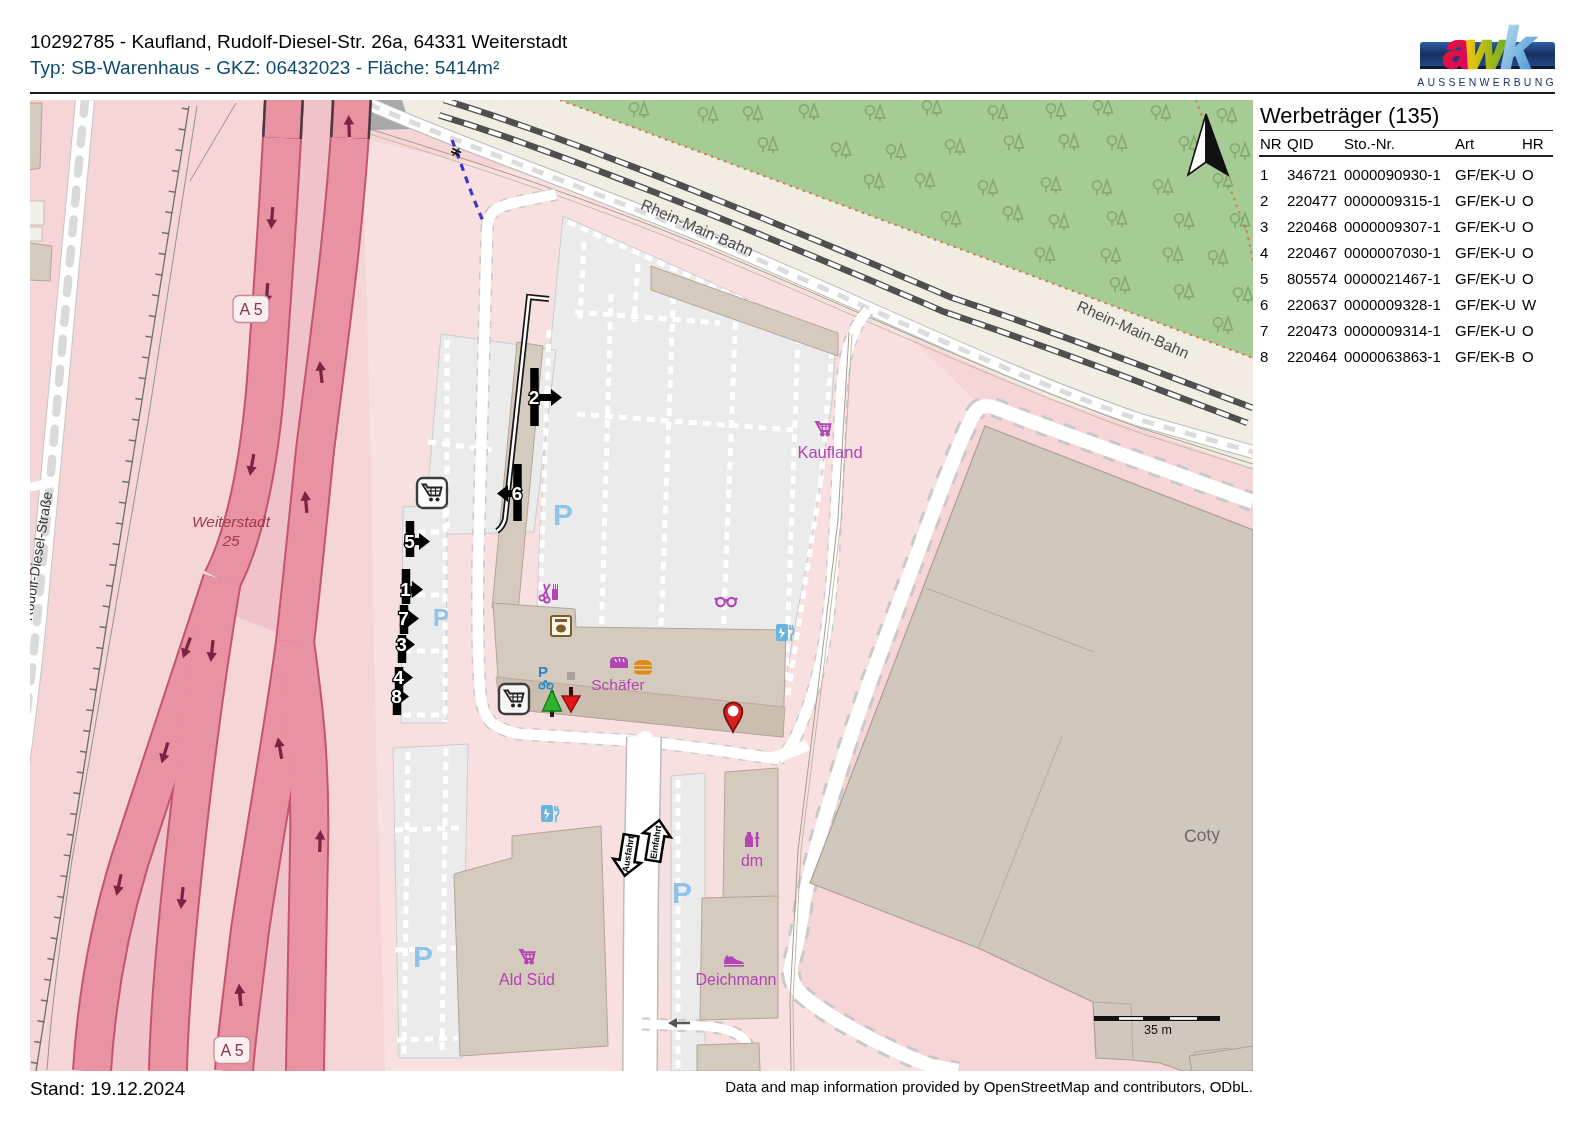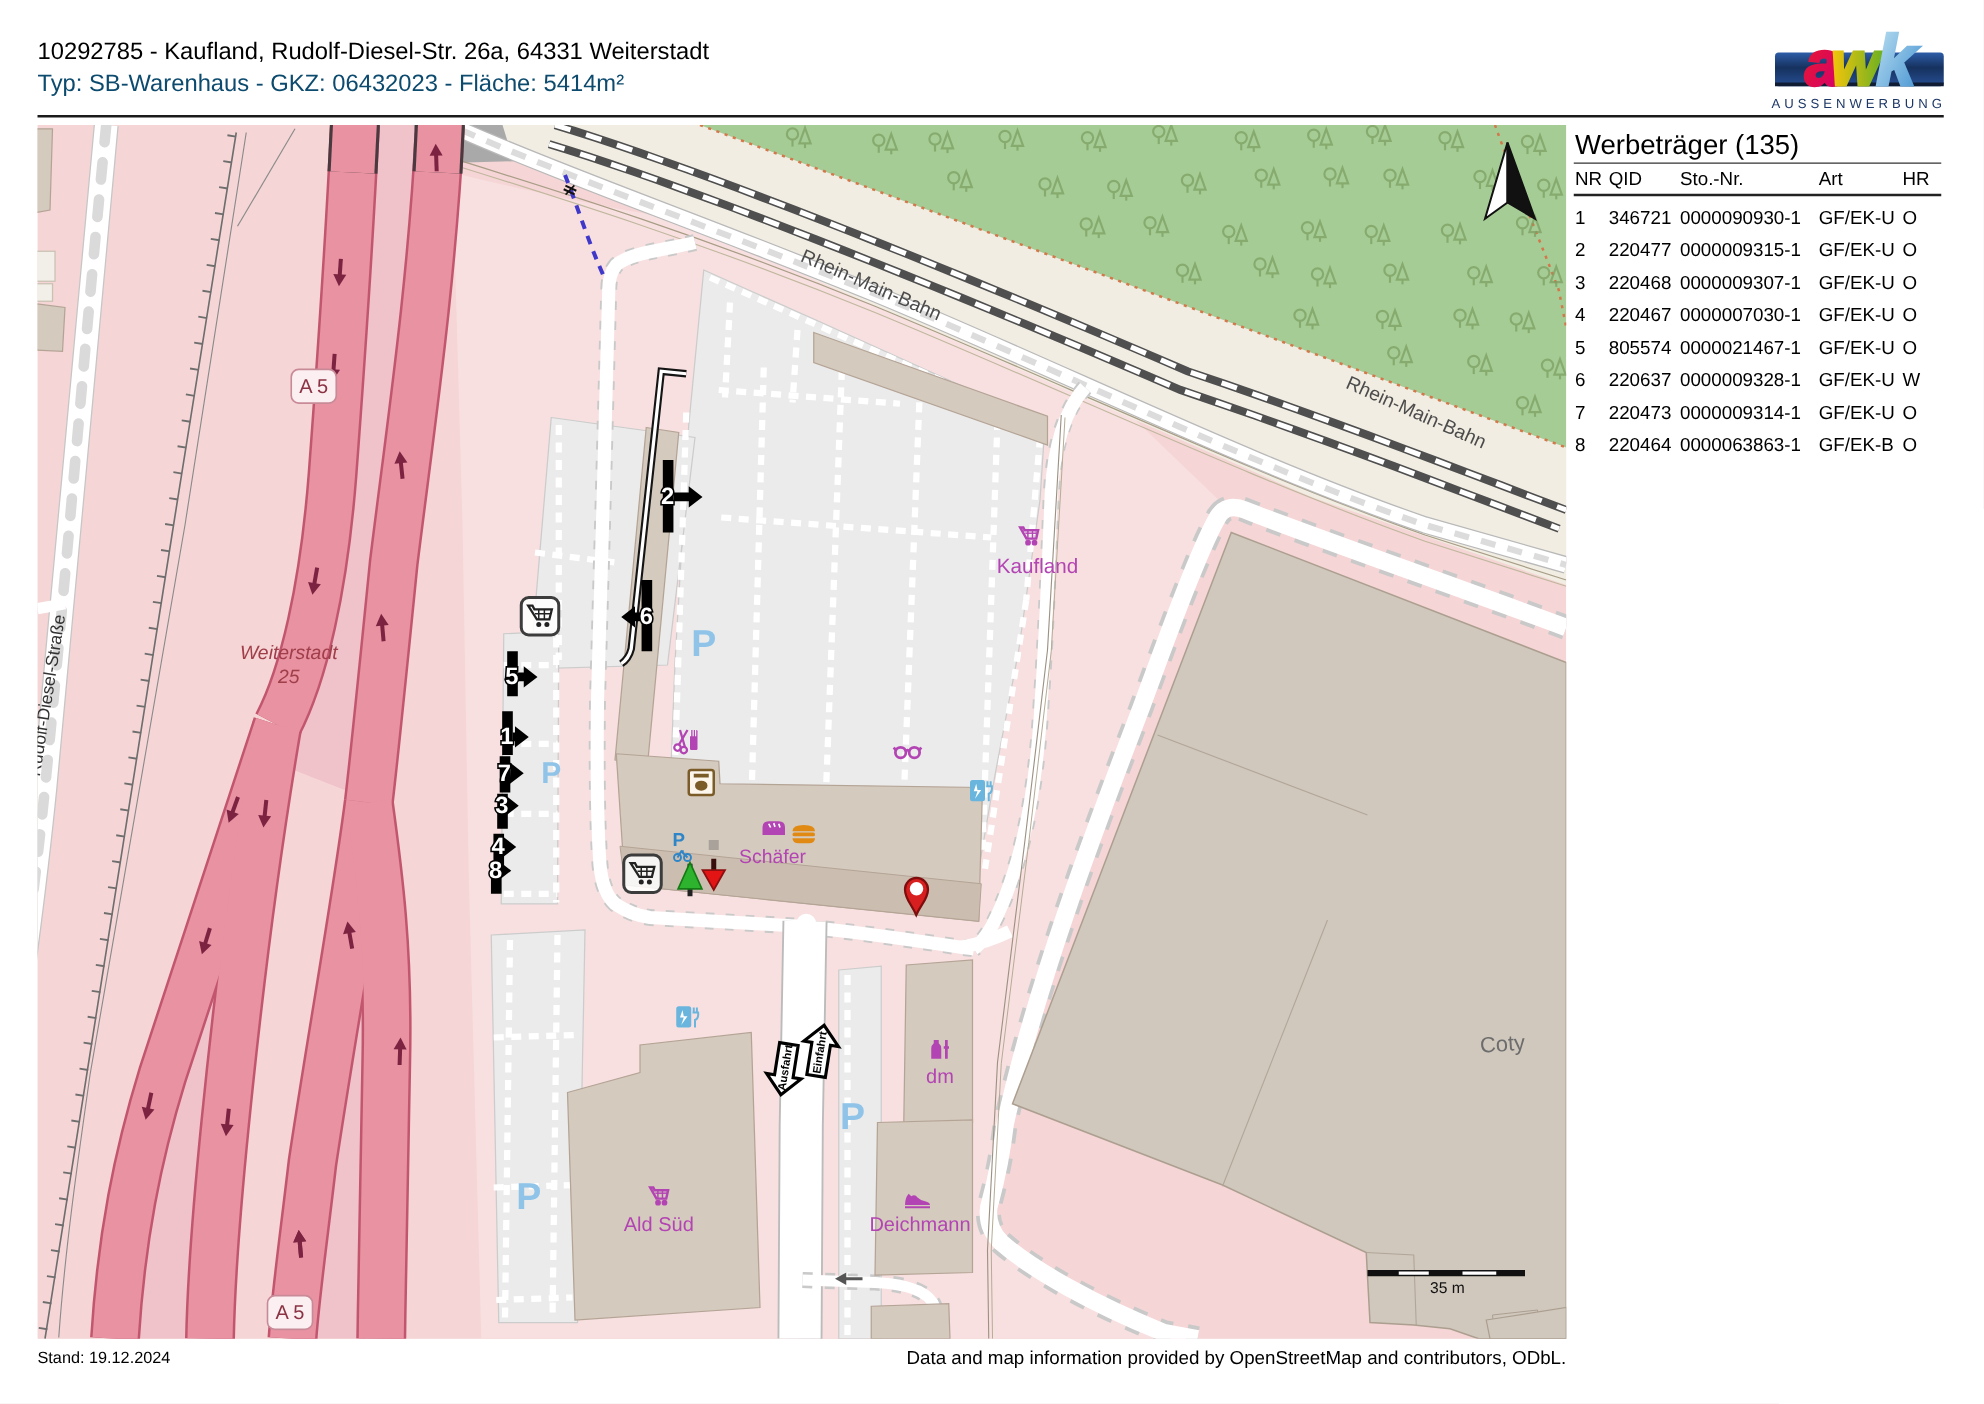--- a/index.html
+++ b/index.html
@@ -564,15 +564,15 @@
 </g>
 
 <g>
 <rect x="392.75" y="695" width="8.5" height="20" fill="#000"></rect>
 <path d="M401.25,693 h-3.25 v-5 l11,8.5 l-11,8.5 v-5 h--3.25 Z" fill="#000"></path>
 <text x="396.5" y="702.5" font-size="19" font-weight="bold" fill="#fff" stroke="#000" stroke-width="2.5" paint-order="stroke" text-anchor="middle">8</text>
 </g>
 
 </svg>
 
-<div class="abs" style="left:30px;top:1078px;font-size:13px;color:#000;text-align:right;">Stand: 19.12.2024</div>
+<div class="abs" style="left:30px;top:1078px;font-size:19px;color:#000;text-align:right;">Stand: 19.12.2024</div>
 
 <div class="abs" style="left:653px;top:1078px;width:600px;font-size:15px;color:#000;text-align:right;">Data and map information provided by OpenStreetMap and contributors, ODbL.</div>
 
 </body></html>

